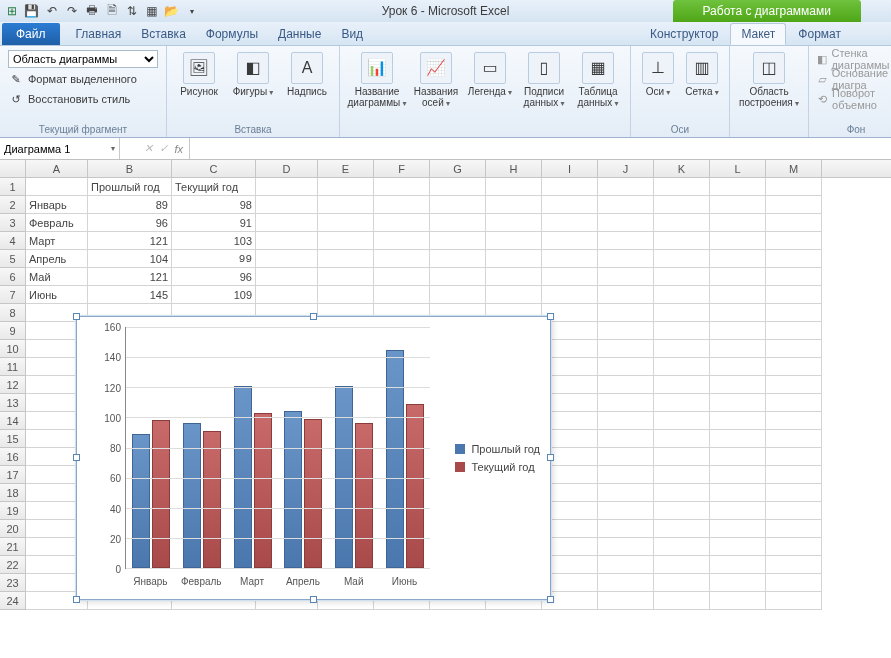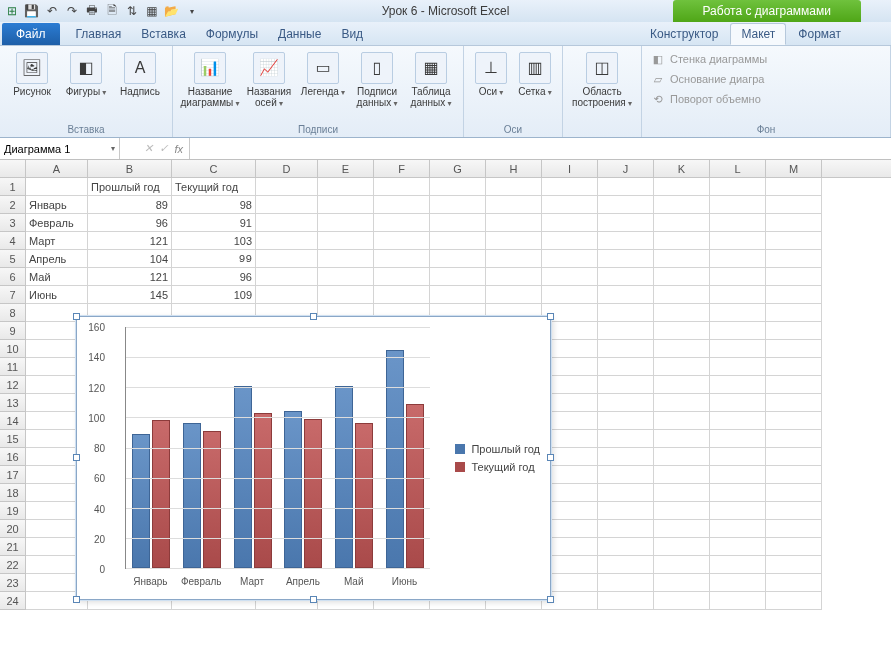--- a/index.html
+++ b/index.html
@@ -55,21 +55,21 @@
   .chart-obj { position:absolute; left:76px; top:156px; width:475px; height:284px; background:#fff; border:1px solid #8aa7c7; box-shadow:0 0 0 1px #cfe0f1, 2px 2px 6px rgba(0,0,0,.15);}
   .handle { position:absolute; width:7px; height:7px; background:#fff; border:1px solid #5a86b6;}
   .h-tl{top:-4px;left:-4px}.h-tr{top:-4px;right:-4px}.h-bl{bottom:-4px;left:-4px}.h-br{bottom:-4px;right:-4px}
   .h-t{top:-4px;left:50%;margin-left:-4px}.h-b{bottom:-4px;left:50%;margin-left:-4px}
   .h-l{left:-4px;top:50%;margin-top:-4px}.h-r{right:-4px;top:50%;margin-top:-4px}
   .plot-wrap { position:absolute; left:14px; top:10px; right:120px; bottom:30px;}
   .legend { position:absolute; right:10px; top:50%; transform:translateY(-50%); font-size:11px;}
   .legend-item { display:flex; align-items:center; gap:6px; margin:6px 0;}
   .swatch { width:10px; height:10px;}
   .yaxis { position:absolute; left:0; top:0; bottom:0; width:30px;}
-  .ylab { position:absolute; right:16px; font-size:10px; color:#555; transform:translateY(50%);text-align:center;}
+  .ylab { position:absolute; right:0; font-size:10px; color:#555; transform:translateY(50%);text-align:center;}
   .plot { position:absolute; left:34px; right:0; top:0; bottom:0; border-left:1px solid #888; border-bottom:1px solid #888;}
   .grid-line { position:absolute; left:0; right:0; border-top:1px solid #ddd;}
   .bars { position:absolute; left:0; right:0; bottom:0; top:0; display:flex; justify-content:space-around; align-items:flex-end;}
   .bar-group { display:flex; gap:2px; align-items:flex-end; height:100%; width:40px; justify-content:center;}
   .bar { width:18px;}
   .bar.s1 { background:linear-gradient(#6a95c8,#4a77ad); border:1px solid #3e6596;}
   .bar.s2 { background:linear-gradient(#c86a6a,#a94a4a); border:1px solid #8c3b3b;}
   .xaxis { position:absolute; left:34px; right:0; bottom:-18px; display:flex; justify-content:space-around;}
   .xlab { font-size:10px; color:#555; width:48px; text-align:center;}
 </style>
@@ -103,20 +103,36 @@
       <div class="tab">Вид</div>
     </div>
   <div class="context-tabs" id="ctx-tabs">
       <div class="tab">Конструктор</div>
       <div class="tab active">Макет</div>
       <div class="tab">Формат</div>
     </div>
 </div>
 
 <div class="ribbon">
+  <div class="group" style="width:178px">
+    <div class="left-col">
+      <div class="srow">
+          <select><option>Область диаграммы</option></select>
+        </div>
+      <div class="srow">
+          <span class="sicon">✎</span>
+          <span>Формат выделенного</span>
+        </div>
+      <div class="srow">
+          <span class="sicon">↺</span>
+          <span>Восстановить стиль</span>
+        </div>
+    </div>
+    <div class="group-label">Текущий фрагмент</div>
+  </div>
 
   <div class="group">
     <div class="group-row">
       <div class="gbtn-big">
           <div class="bicon">🖼</div>
           <span>Рисунок</span>
         </div>
       <div class="gbtn-big">
           <div class="bicon">◧</div>
           <span class="drop-arrow">Фигуры</span>
@@ -145,21 +161,20 @@
         </div>
       <div class="gbtn-big">
           <div class="bicon">▯</div>
           <span class="drop-arrow">Подписи данных</span>
         </div>
       <div class="gbtn-big">
           <div class="bicon">▦</div>
           <span class="drop-arrow">Таблица данных</span>
         </div>
     </div>
-    <div class="group-label">Подписи</div>
   </div>
 
   <div class="group">
     <div class="group-row">
       <div class="gbtn-big" style="width:42px">
           <div class="bicon">⊥</div>
           <span class="drop-arrow">Оси</span>
         </div>
       <div class="gbtn-big" style="width:42px">
           <div class="bicon">▥</div>

